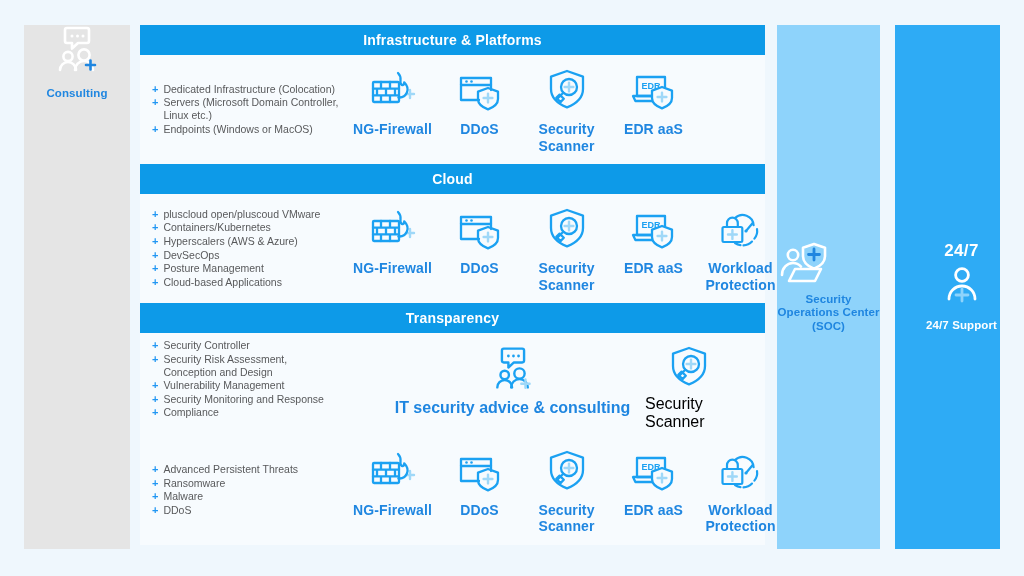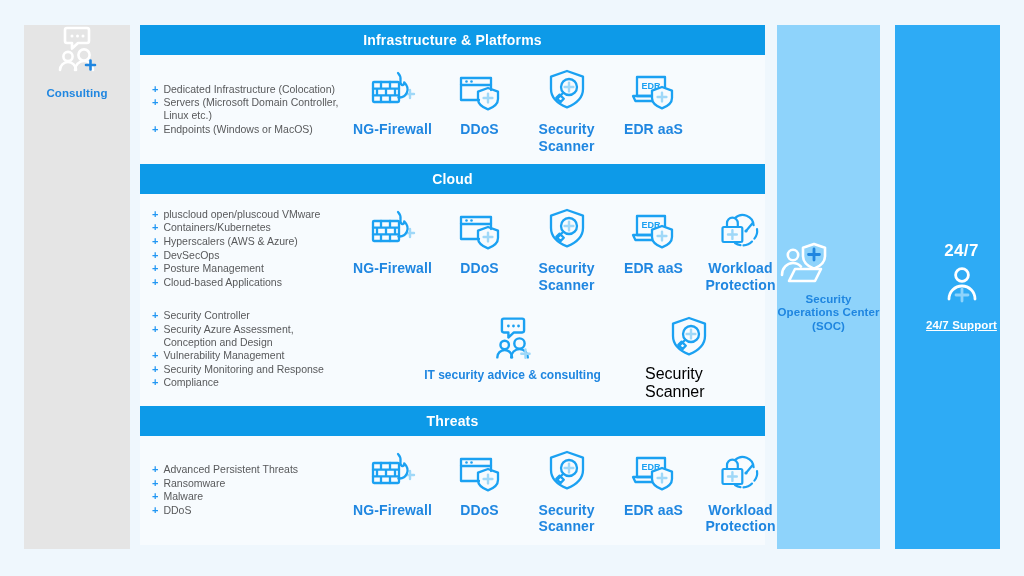--- a/index.html
+++ b/index.html
@@ -67,42 +67,42 @@
   }
 
   
   .sec-body.transparency{ align-items:flex-start; padding-top:6px; }
   .transp-center{
     position:absolute; left:200px; top:12px; width:345px;
     display:flex; flex-direction:column; align-items:center;
   }
   .transp-caption{
     margin-top:3px; color:#1f86e0; font-weight:bold;
-    font-size:12px; line-height:1.28;
+    font-size:16px; line-height:1.28;
   }
   .transp-scanner{
     position:absolute; left:505px; top:12px; width:87px;
     display:flex; flex-direction:column; align-items:center;
   }
 
   
   .col-soc{
     position:absolute; left:777px; top:25px; width:103px; height:524px;
     background:#8ed3fb;
     display:flex; flex-direction:column; align-items:flex-start; justify-content:center;
   }
   .col-247{
     position:absolute; left:895px; top:25px; width:105px; height:524px;
     background:#2eabf5;
     display:flex; flex-direction:column; align-items:center; justify-content:center;padding-left:28px;
   }
   .col-247 .bignum{
     color:#ffffff; font-weight:bold; font-size:17px; margin-bottom:4px; letter-spacing:.3px;
   }
-  .col-247 .col-label{ color:#ffffff;text-decoration:underline; }
+  .col-247 .col-label{ color:#ffffff; }
   .col-247 .colicon{ margin-bottom:10px; }
 </style>
 </head>
 <body>
 
 <div class="stage">
 
   <div class="col-consulting">
     <span class="colicon">
       <svg width="52" height="48" viewBox="0 0 52 48">
@@ -334,29 +334,30 @@
                 <path d="M12 27.5 h8.8 M16.4 23.1 v8.8"></path>
               </g>
             </svg>
           </span>
           <div class="ilabel">Workload Protection</div>
         </div>
 
       </div>
     </div>
 
+    <div class="sec-head">Transparency</div>
     <div class="sec-body transparency">
       <div class="bullets">
         <div class="bullet">
             <span class="plus">+</span>
             <span class="btxt">Security Controller</span>
           </div>
         <div class="bullet">
             <span class="plus">+</span>
-            <span class="btxt">Security Azure Assessment, Conception and Design</span>
+            <span class="btxt">Security Risk Assessment, Conception and Design</span>
           </div>
         <div class="bullet">
             <span class="plus">+</span>
             <span class="btxt">Vulnerability Management</span>
           </div>
         <div class="bullet">
             <span class="plus">+</span>
             <span class="btxt">Security Monitoring and Response</span>
           </div>
         <div class="bullet">
@@ -399,21 +400,20 @@
             </g>
             <g fill="none" stroke="#9fd8f8" stroke-width="2.4" stroke-linecap="round">
                 <path d="M22.6 19 h8.8 M27 14.6 v8.8"></path>
               </g>
           </svg>
         </span>
         <div class="ilabel">Security Scanner</div>
       </div>
     </div>
 
-    <div class="sec-head">Threats</div>
     <div class="sec-body">
       <div class="bullets">
         <div class="bullet">
             <span class="plus">+</span>
             <span class="btxt">Advanced Persistent Threats</span>
           </div>
         <div class="bullet">
             <span class="plus">+</span>
             <span class="btxt">Ransomware</span>
           </div>

